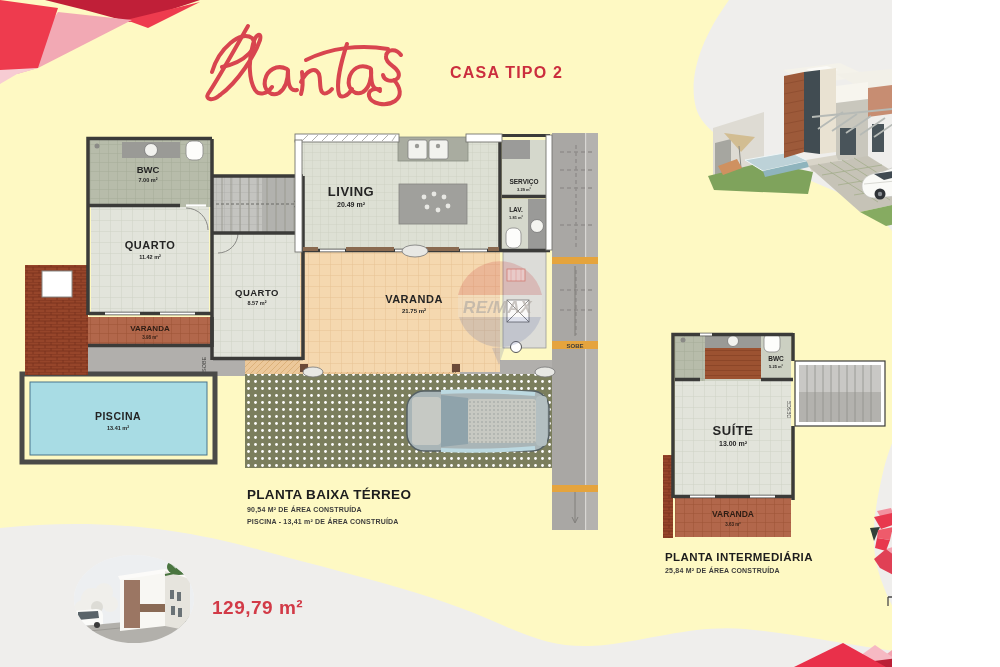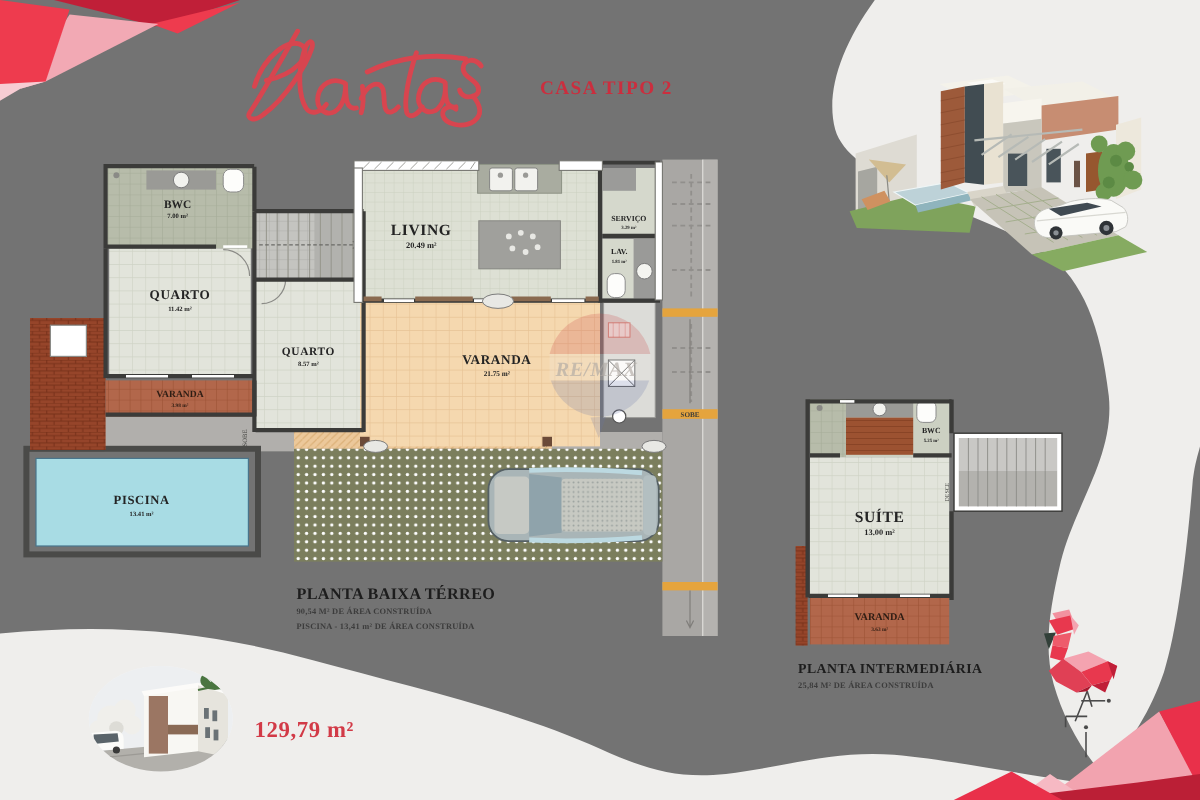--- a/index.html
+++ b/index.html
@@ -1,14 +1,14 @@
 <!DOCTYPE html>
 <html><head><meta charset="utf-8"><style>
 html,body{margin:0;padding:0}
-.page{position:relative;width:1000px;height:667px;background:#737373;overflow:hidden;font-family:Liberation Serif, serif}
+.page{position:relative;width:892px;height:667px;background:#fef9c3;overflow:hidden;font-family:Liberation Sans, sans-serif}
 </style></head>
 <body>
 <div class="page">
 <svg width="1000" height="667" viewBox="0 0 1000 667">
 <defs>
 <pattern id="tileRoom" width="11" height="11" patternUnits="userSpaceOnUse">
   <rect width="11" height="11" fill="#e2e4db"></rect>
   <path d="M0 0H11M0 0V11" stroke="#cfd3c5" stroke-width="1" fill="none"></path>
 </pattern>
 <pattern id="tileLiving" width="8" height="8" patternUnits="userSpaceOnUse">

